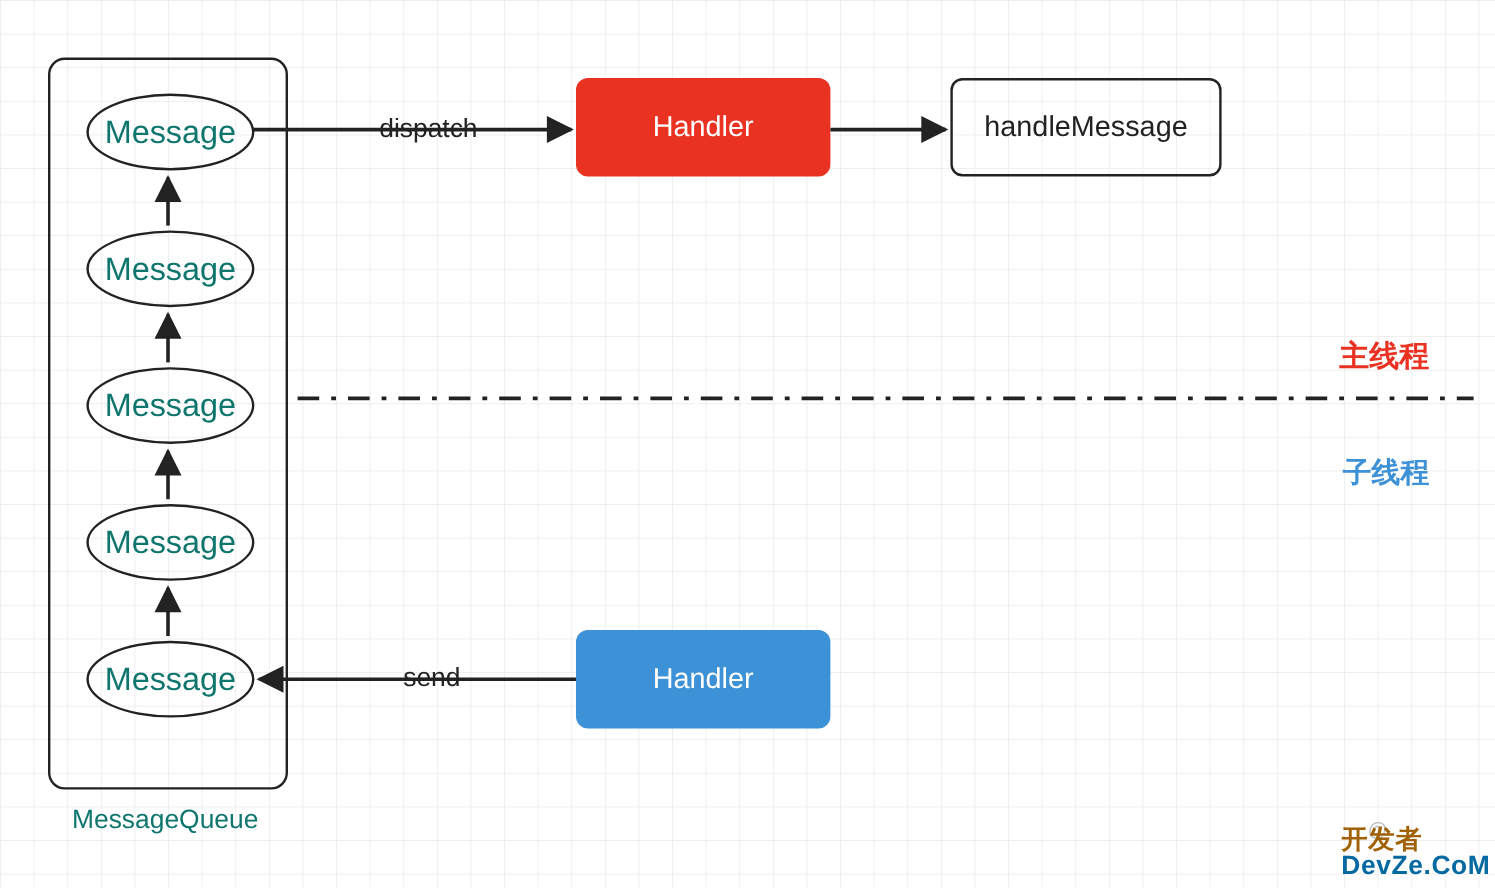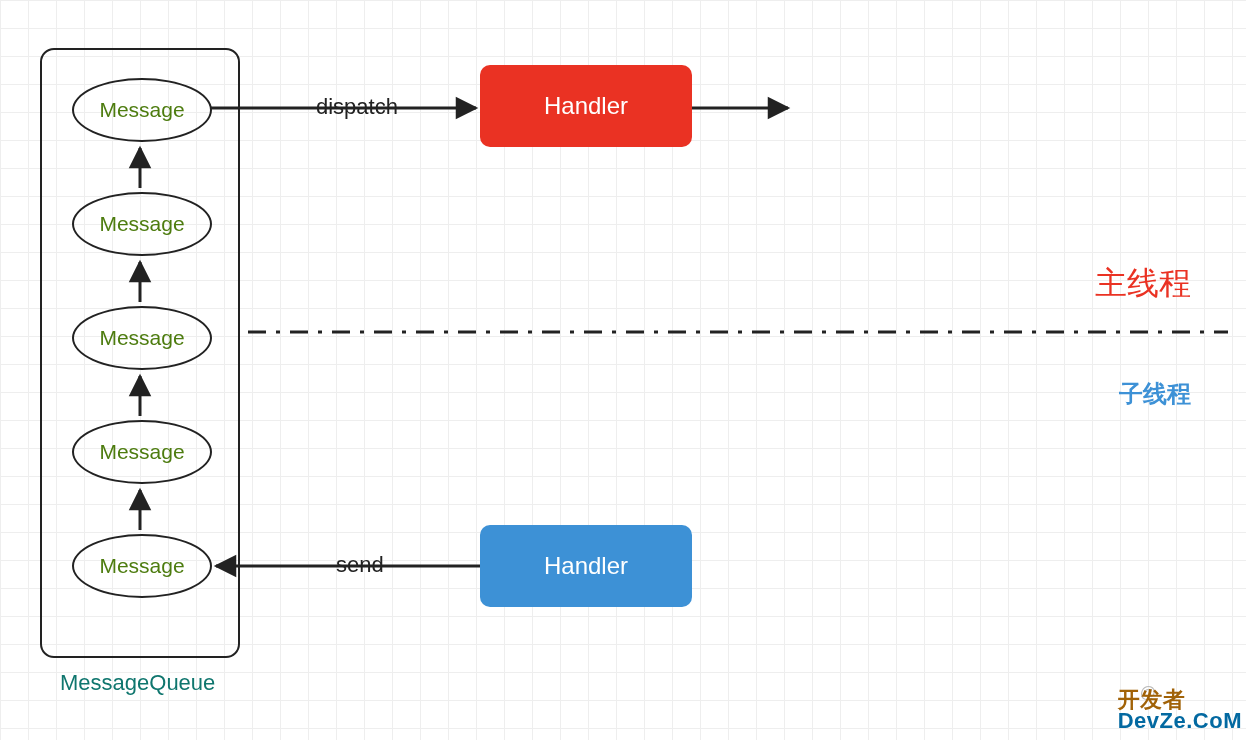--- a/index.html
+++ b/index.html
@@ -35,22 +35,22 @@
     position: absolute;
     width: 140px;
     height: 64px;
     border: 2px solid #222;
     border-radius: 50%;
     box-sizing: border-box;
     left: 30px;
     display: flex;
     align-items: center;
     justify-content: center;
-    font-size: 21px;
-    color: #4d7c0f;
+    font-size: 27px;
+    color: #0f766e;
     background: transparent;
   }
   .queue-label {
     position: absolute;
     left: 60px;
     top: 670px;
     font-size: 22px;
     color: #0f766e;
   }
   .handler-red {
@@ -99,24 +99,24 @@
   }
   .edge-label {
     position: absolute;
     font-size: 22px;
     color: #222;
     text-align: center;
   }
   .main-thread {
     position: absolute;
     right: 55px;
-    top: 262px;
-    font-size: 32px;
+    top: 280px;
+    font-size: 25px;
     color: #ea3223;
-    font-weight: 400;
+    font-weight: 700;
   }
   .sub-thread {
     position: absolute;
     right: 55px;
     top: 378px;
     font-size: 24px;
     color: #3d91d6;
     font-weight: 700;
   }
   svg.connectors {
@@ -171,20 +171,23 @@
         <span>Message</span>
       </div>
   </div>
 
   <div class="queue-label">MessageQueue</div>
 
   <div class="handler-red">
     <span>Handler</span>
   </div>
 
+  <div class="handle-message">
+    <span>handleMessage</span>
+  </div>
 
   <div class="handler-blue">
     <span>Handler</span>
   </div>
 
   <div class="edge-label" style="left:316px; top:94px;">dispatch</div>
   <div class="edge-label" style="left:336px; top:552px;">send</div>
 
   <div class="main-thread">主线程</div>
   <div class="sub-thread">子线程</div>

